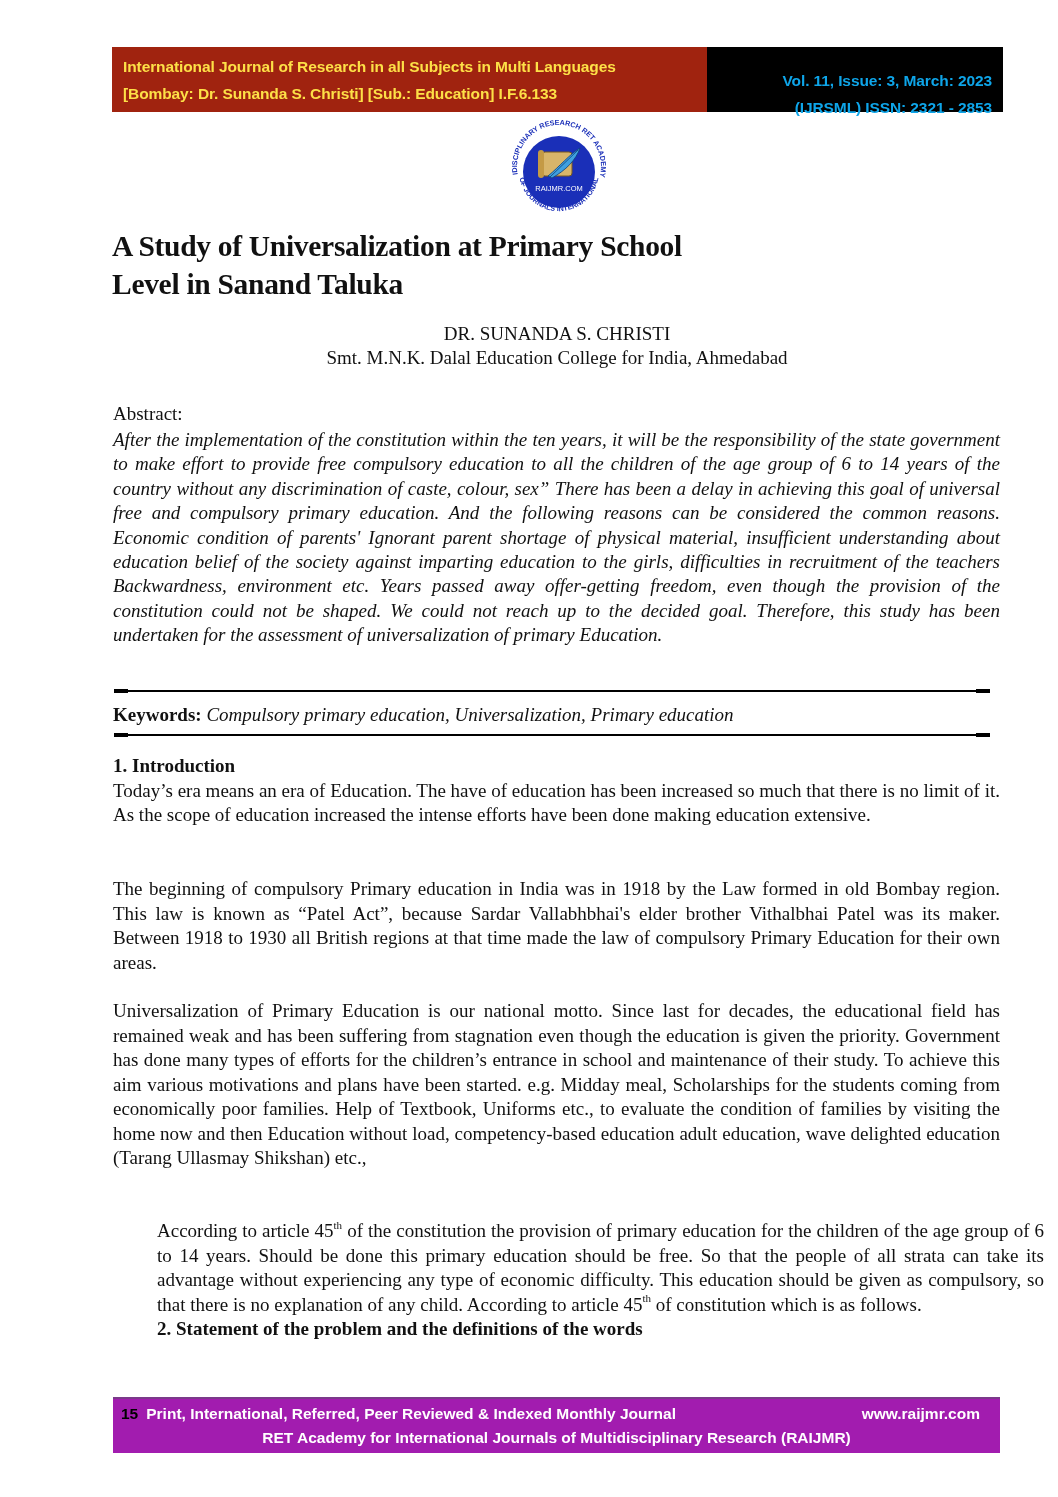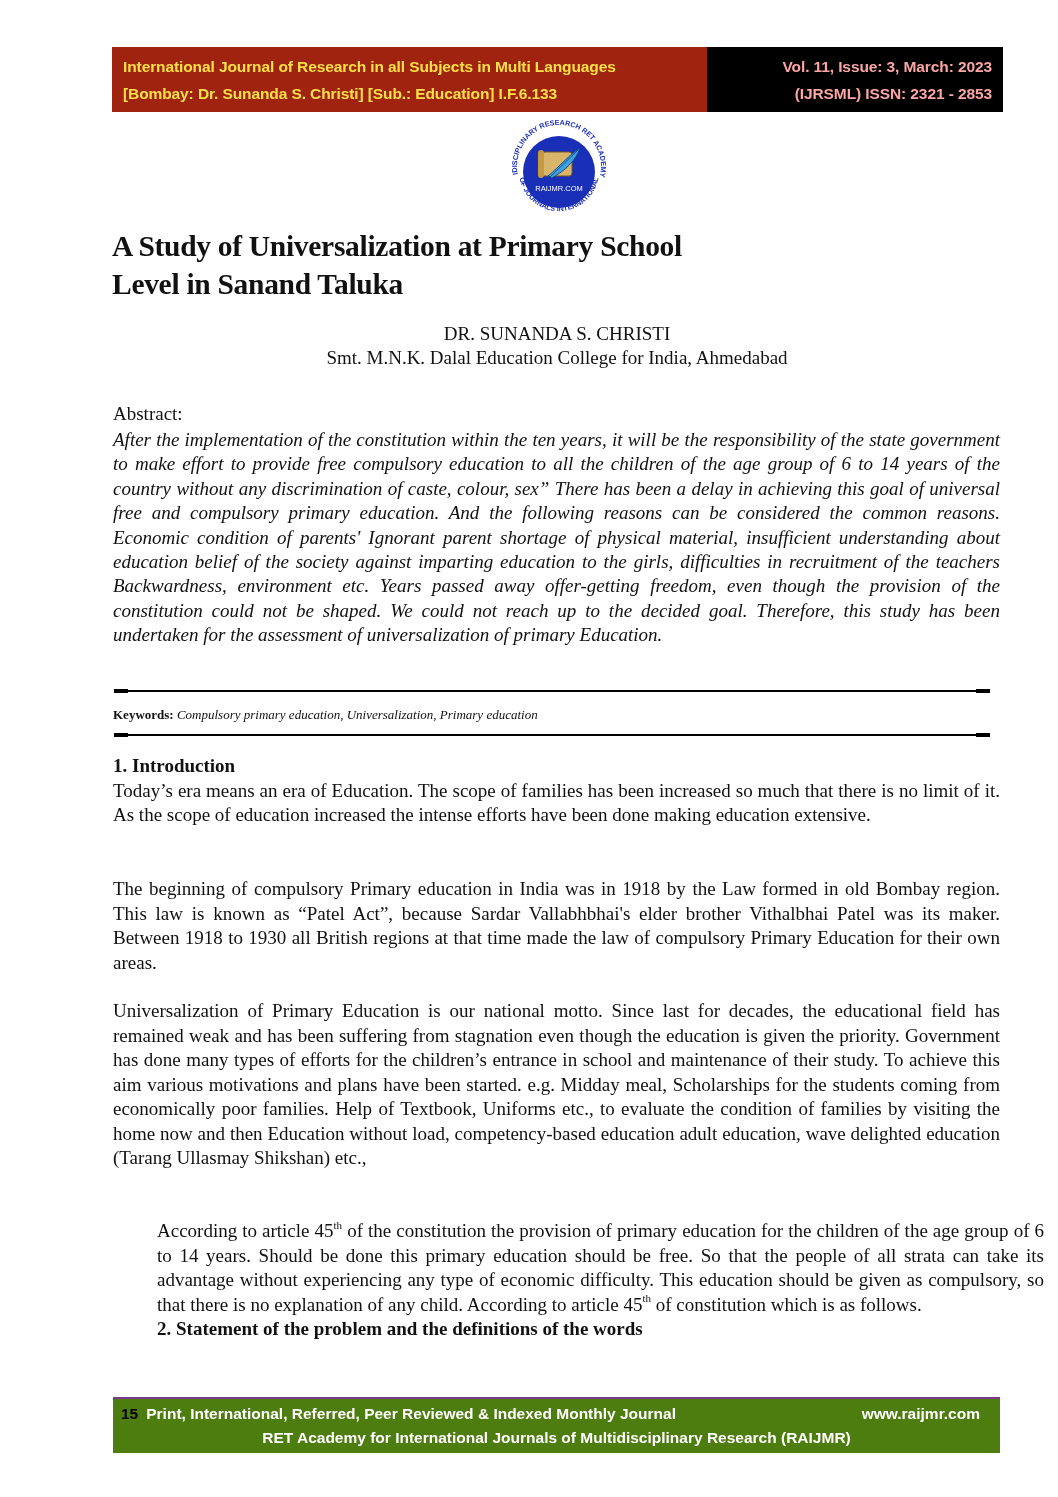--- a/index.html
+++ b/index.html
@@ -1,47 +1,47 @@
 <!DOCTYPE html>
 <html><head>
   <meta charset="utf-8">
   <style>
     * { margin: 0; padding: 0; box-sizing: border-box; }
     html, body { width: 1058px; height: 1497px; background: #ffffff; }
     body { position: relative; overflow: hidden; font-family: "Liberation Serif", serif; color: #111; }
 
     .header { position: absolute; left: 112px; top: 47px; width: 891px; height: 65px; display: flex; }
     .header-left { background: #a0230f; width: 595px; height: 100%; padding: 6px 0 0 11px; color: #fde047; }
-    .header-right { background: #000; flex: 1; height: 100%; padding: 6px 11px 0 0; color: #fca5a5; text-align: right; }
+    .header-right { background: #000; flex: 1; height: 100%; padding: 20px 11px 0 0; color: #0ea5e9; text-align: right; }
     .header-line { font-family: "Liberation Sans", sans-serif; font-weight: bold; font-size: 15.5px; line-height: 27px; letter-spacing: -0.1px; white-space: nowrap; }
 
     .logo { position: absolute; left: 504px; top: 118px; width: 110px; height: 104px; }
 
     .title { position: absolute; left: 112px; top: 227px; width: 890px; text-align: left; font-weight: bold; font-size: 29.5px; line-height: 38px; letter-spacing: -0.3px; }
 
     .author-block { position: absolute; left: 112px; top: 322px; width: 890px; text-align: center; font-size: 19px; line-height: 24px; }
 
     .section-heading { font-weight: normal; font-size: 19px; text-align: right; }
     .abstract-heading { position: absolute; left: 113px; top: 402px; font-size: 19px; line-height: 24px; }
     .abstract-text { position: absolute; left: 113px; top: 428px; width: 887px; font-style: italic; font-size: 19px; line-height: 24.4px; text-align: justify; }
 
     .rule { position: absolute; left: 114px; width: 876px; height: 2px; background: #000; }
     .rule::before, .rule::after { content: ""; position: absolute; top: -1px; width: 14px; height: 4px; background: #000; }
     .rule::before { left: 0; }
     .rule::after { right: 0; }
 
-    .keywords { position: absolute; left: 113px; top: 703px; font-size: 13px; line-height: 24px; white-space: nowrap; }
+    .keywords { position: absolute; left: 113px; top: 703px; font-size: 19px; line-height: 24px; white-space: nowrap; }
     .keywords .kw-label { font-weight: bold; }
     .keywords .kw-values { font-style: italic; }
 
     .body-block { position: absolute; left: 113px; width: 887px; font-size: 19px; line-height: 24.5px; text-align: justify; }
     .body-block sup { font-size: 11px; line-height: 0; position: relative; top: -1px; vertical-align: super; }
     .heading-line { font-weight: bold; }
 
-    .footer { position: absolute; left: 113px; top: 1397px; width: 887px; height: 56px; background: #4d7c0f; border-top: 2px solid #7b3a8a; color: #fff; font-family: "Liberation Sans", sans-serif; font-weight: bold; font-size: 15.5px; padding-left: 13px; }
+    .footer { position: absolute; left: 113px; top: 1397px; width: 887px; height: 56px; background: #a21caf; border-top: 2px solid #7b3a8a; color: #fff; font-family: "Liberation Sans", sans-serif; font-weight: bold; font-size: 15.5px; padding-left: 13px; }
     .footer-row1 { position: absolute; left: 8px; top: 4px; right: 20px; height: 22px; line-height: 22px; white-space: nowrap; }
     .footer-page { color: #000; margin-right: 8px; }
     .footer-url { position: absolute; right: 0; top: 0; text-align: right; }
     .footer-row2 { position: absolute; left: 0; right: 0; top: 28px; text-align: center; line-height: 22px; white-space: nowrap; }
   </style>
 </head>
 <body>
 
 <div class="header">
   <div class="header-left">
@@ -92,21 +92,21 @@
 <div class="abstract-text">After the implementation of the constitution within the ten years, it will be the responsibility of the state government to make effort to provide free compulsory education to all the children of the age group of 6 to 14 years of the country without any discrimination of caste, colour, sex” There has been a delay in achieving this goal of universal free and compulsory primary education. And the following reasons can be considered the common reasons. Economic condition of parents' Ignorant parent shortage of physical material, insufficient understanding about education belief of the society against imparting education to the girls, difficulties in recruitment of the teachers Backwardness, environment etc. Years passed away offer-getting freedom, even though the provision of the constitution could not be shaped. We could not reach up to the decided goal. Therefore, this study has been undertaken for the assessment of universalization of primary Education.</div>
 
 <div class="rule" style="top: 690px;"></div>
 <div class="keywords">
   <span class="kw-label">Keywords:</span><span class="kw-values"> Compulsory primary education, Universalization, Primary education</span>
 </div>
 <div class="rule" style="top: 734px;"></div>
 
 <div class="body-block" style="top: 754px;">
   <div class="heading-line">1. Introduction</div>
-  <p>Today’s era means an era of Education. The scope of families has been increased so much that there is no limit of it. As the scope of education increased the intense efforts have been done making education extensive.</p>
+  <p>Today’s era means an era of Education. The have of education has been increased so much that there is no limit of it. As the scope of education increased the intense efforts have been done making education extensive.</p>
 </div>
 
 <div class="body-block" style="top: 877px;">
   <p>The beginning of compulsory Primary education in India was in 1918 by the Law formed in old Bombay region. This law is known as “Patel Act”, because Sardar Vallabhbhai's elder brother Vithalbhai Patel was its maker. Between 1918 to 1930 all British regions at that time made the law of compulsory Primary Education for their own areas.</p>
 </div>
 
 <div class="body-block" style="top: 999px;">
   <p>Universalization of Primary Education is our national motto. Since last for decades, the educational field has remained weak and has been suffering from stagnation even though the education is given the priority. Government has done many types of efforts for the children’s entrance in school and maintenance of their study. To achieve this aim various motivations and plans have been started. e.g. Midday meal, Scholarships for the students coming from economically poor families. Help of Textbook, Uniforms etc., to evaluate the condition of families by visiting the home now and then Education without load, competency-based education adult education, wave delighted education (Tarang Ullasmay Shikshan) etc.,</p>
 </div>
 

